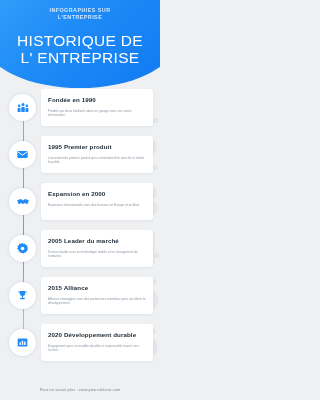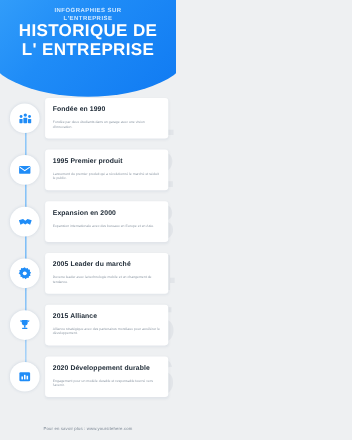--- a/index.html
+++ b/index.html
@@ -44,23 +44,23 @@
     font-size: 5.4px;
     font-weight: bold;
     letter-spacing: 0.45px;
     color: #cfe8ff;
     text-align: center;
     line-height: 7px;
     width: 104px;
     text-transform: uppercase;
   }
   .main-title {
-    margin-top: 0;
+    margin-top: 12px;
     font-size: 15.5px;
-    font-weight: bold;
+    font-weight: normal;
     color: #ffffff;
     text-align: center;
     line-height: 16.5px;
     letter-spacing: 0.3px;
     width: 132px;
     text-transform: uppercase;
   }
 
   
   .timeline {

